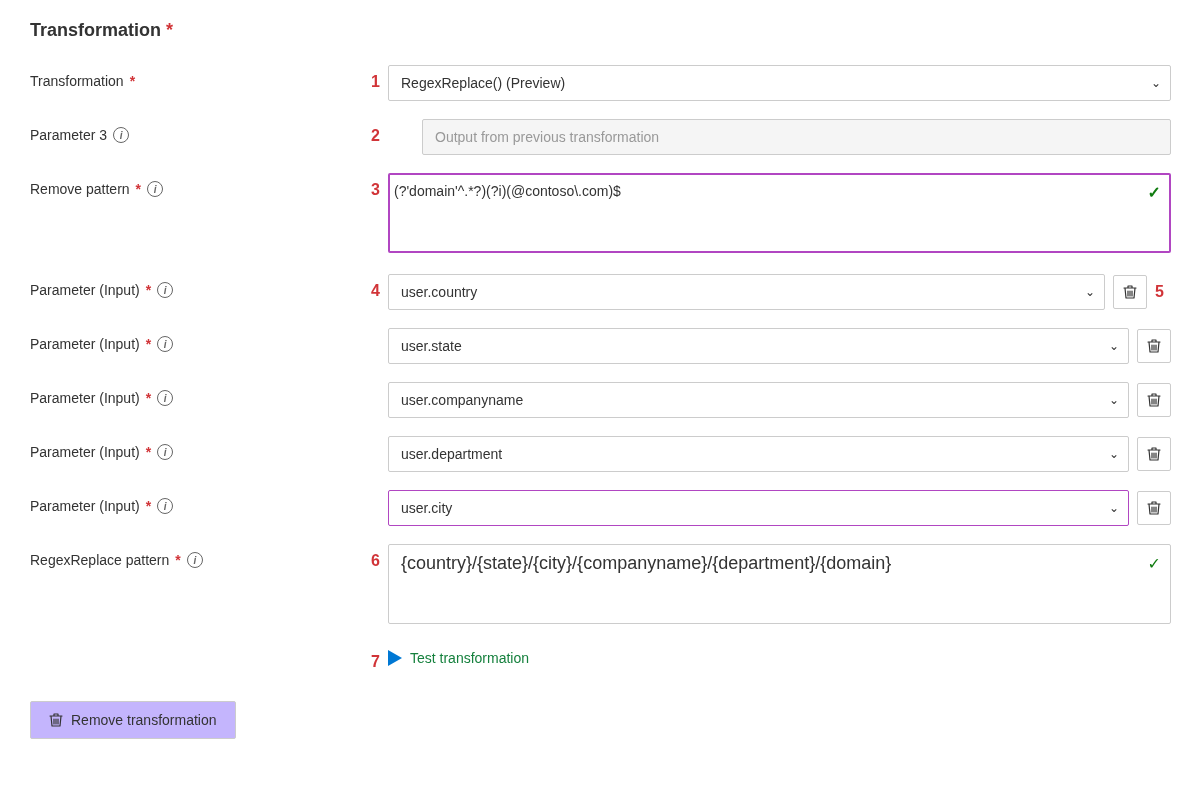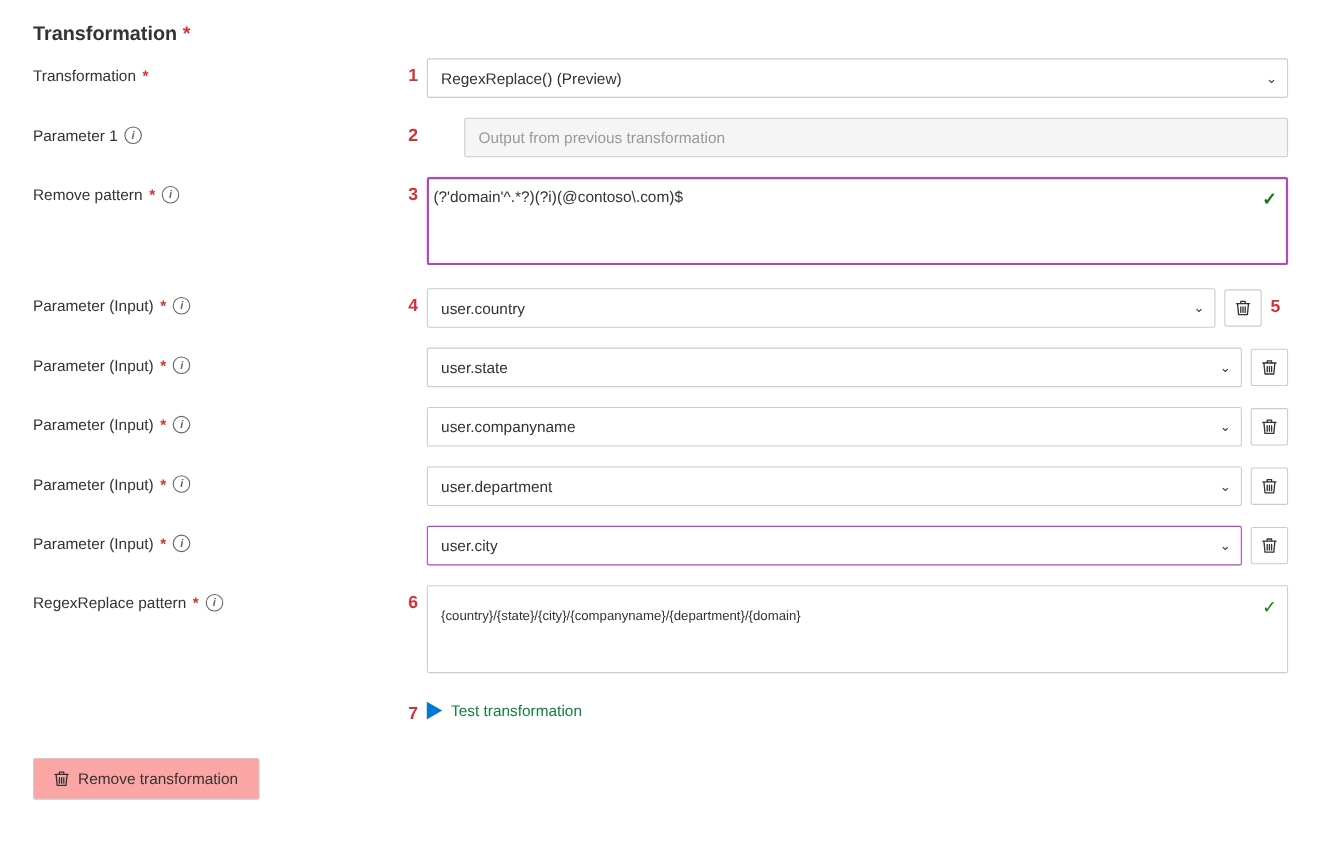--- a/index.html
+++ b/index.html
@@ -130,22 +130,22 @@
     }
     .replacement-wrapper {
       flex: 1;
       position: relative;
     }
     .replacement-field {
       width: 100%;
       min-height: 80px;
       border: 1px solid #ccc;
       border-radius: 2px;
-      padding: 20px 36px 8px 12px;
-      font-size: 12px;
+      padding: 8px 36px 8px 12px;
+      font-size: 18px;
       color: #333;
       font-family: 'Segoe UI', Arial, sans-serif;
       resize: none;
       outline: none;
     }
     .replacement-check {
       position: absolute;
       right: 10px;
       top: 10px;
       color: #107c10;
@@ -197,32 +197,32 @@
       border-style: solid;
       border-width: 8px 0 8px 14px;
       border-color: transparent transparent transparent #0078d4;
       display: inline-block;
     }
     .remove-btn {
       display: flex;
       align-items: center;
       gap: 8px;
       border: 1px solid #ccc;
-      background: #fca5a5;
+      background: #c4b5fd;
       border-radius: 2px;
       padding: 10px 18px;
       cursor: pointer;
       font-size: 14px;
       color: #333;
       margin-top: 16px;
     }
     .page-title {
       font-size: 18px;
       font-weight: 600;
-      margin-bottom: 12px;
+      margin-bottom: 24px;
       color: #333;
     }
     .title-star {
       color: #d13438;
     }
     .user-city-select {
       border-color: #b146c2 !important;
     }
   </style>
 </head>
@@ -248,21 +248,21 @@
         <select class="select-field">
           <option>RegexReplace() (Preview)</option>
         </select>
         <span class="chevron-icon">⌄</span>
       </div>
     </div>
   </div>
 
   <div class="form-row">
     <div class="label-col">
-      <span>Parameter 1</span>
+      <span>Parameter 3</span>
       <span class="info-icon">i</span>
     </div>
     <div class="step-col">
       <span class="step-badge">2</span>
     </div>
     <div class="input-col">
       <input type="text" class="text-input" disabled="" placeholder="Output from previous transformation" style="">
     </div>
   </div>
 

